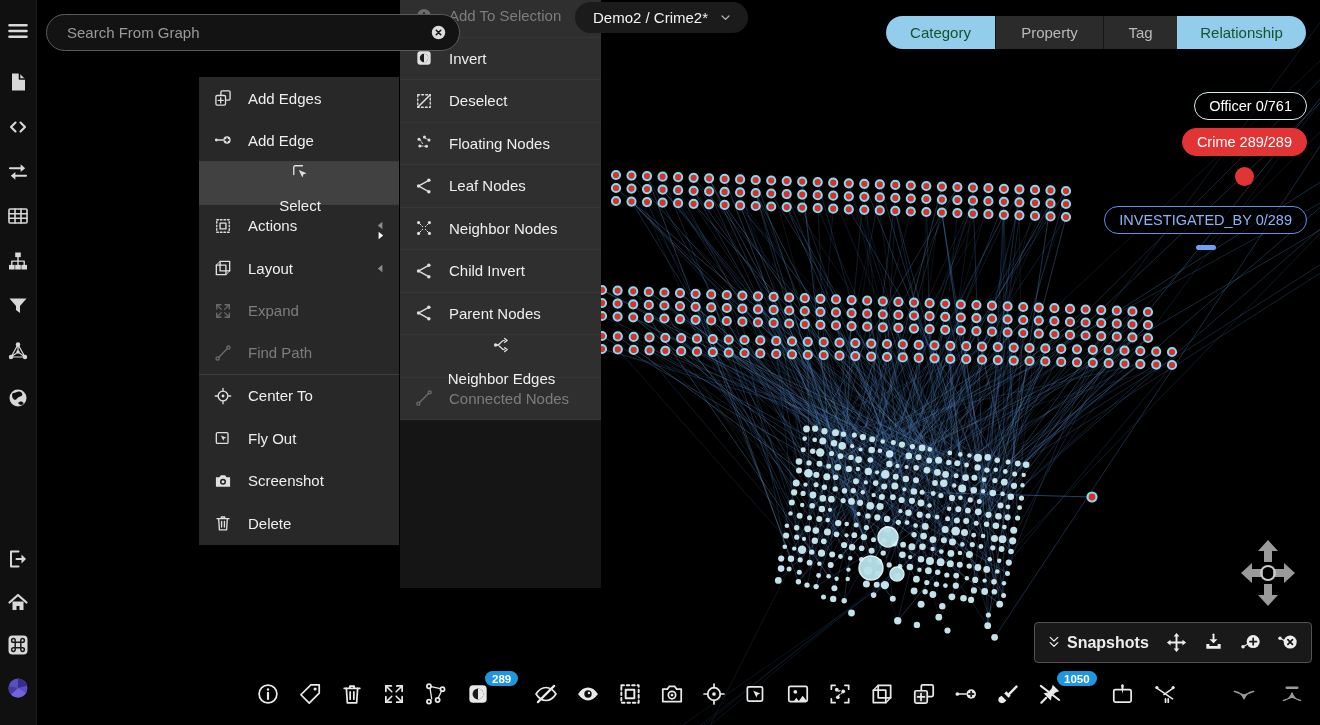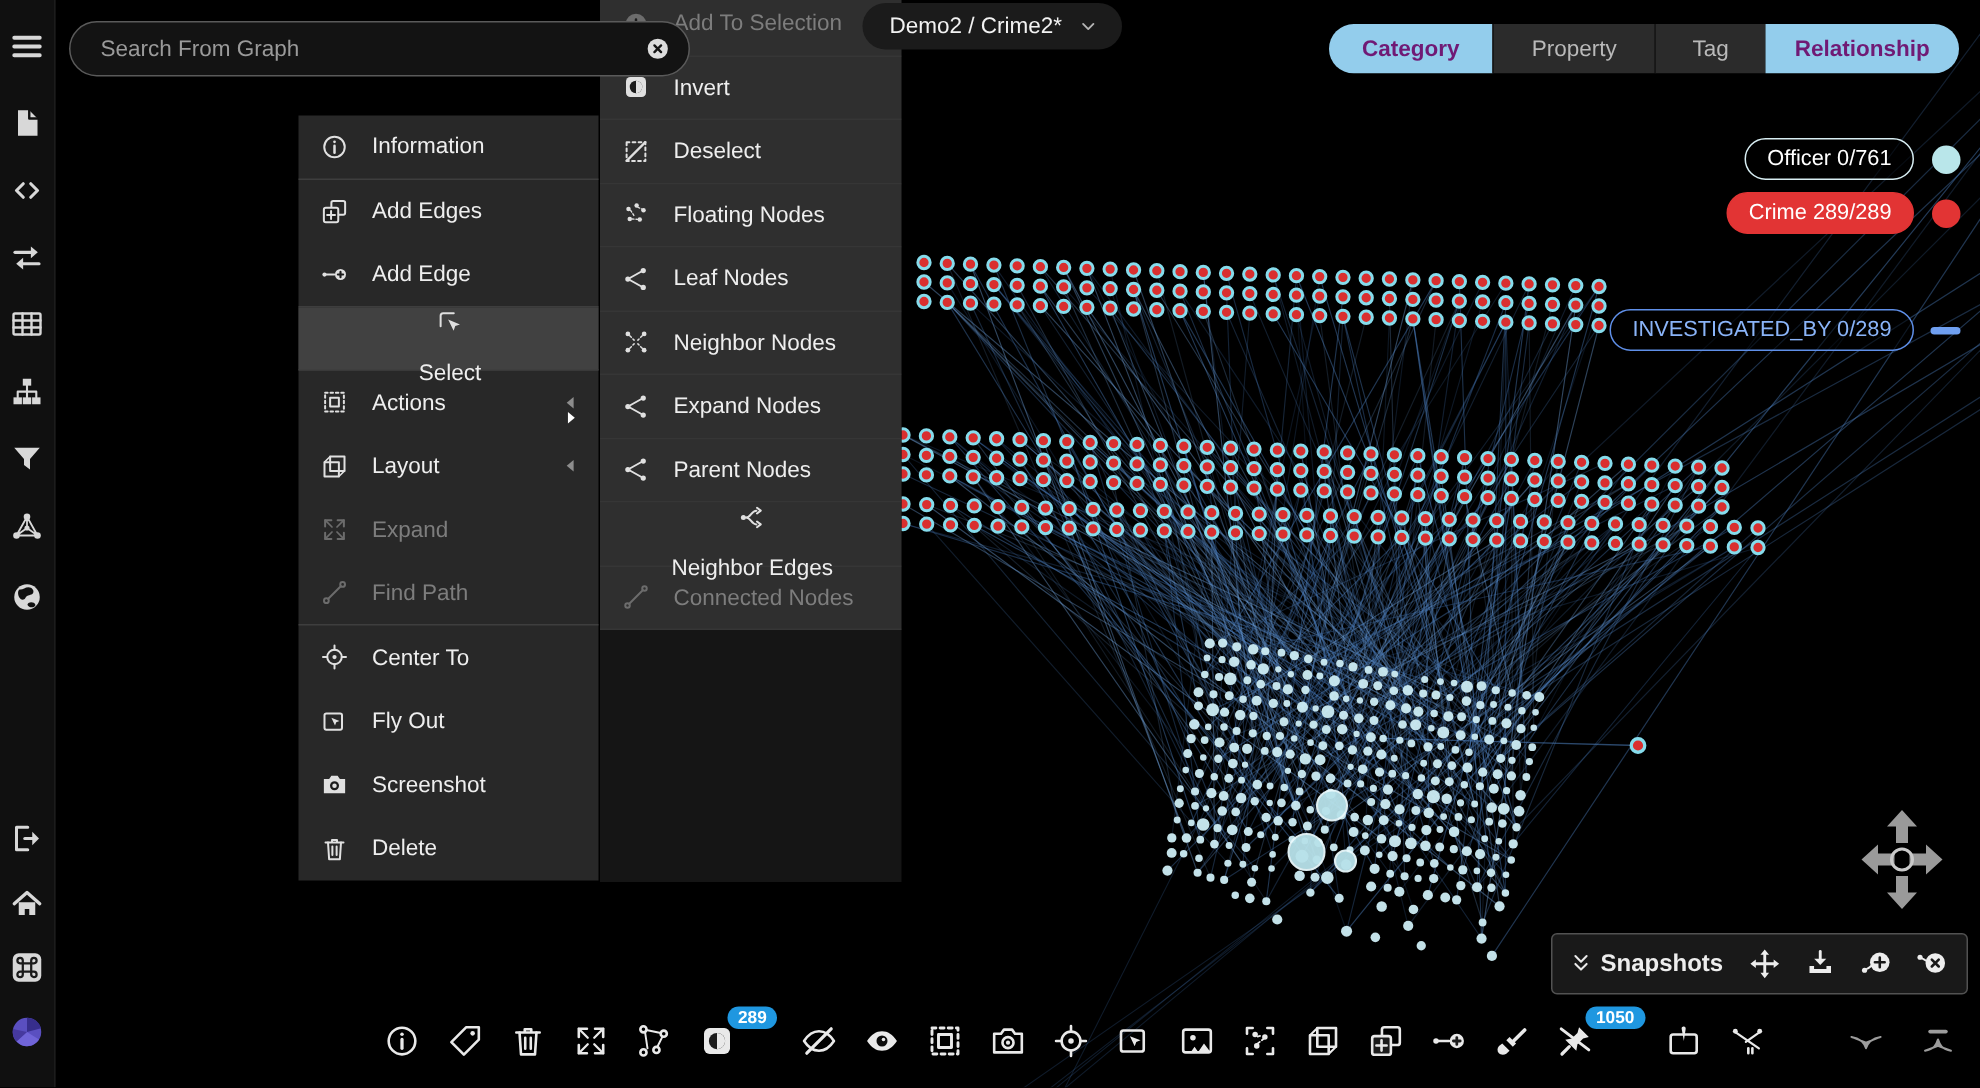--- a/index.html
+++ b/index.html
@@ -17,25 +17,25 @@
   #searchbar input::placeholder{color:#9a9a9a;}
   .clear-btn{width:19px;height:19px;color:#dcdcdc;flex:none;cursor:pointer;}
 
   
   #workspace{position:absolute;left:575px;top:2px;height:31px;border-radius:16px;background:#1b1b1b;display:flex;align-items:center;gap:10px;padding:0 15px 0 18px;z-index:7;color:#f2f2f2;font-size:15px;cursor:pointer;}
   #workspace .chev{width:15px;height:15px;color:#b5b5b5;}
 
   
   #tabs{position:absolute;left:886px;top:16px;height:33px;border-radius:17px;overflow:hidden;display:flex;z-index:5;font-size:15px;}
   .tab{display:flex;align-items:center;justify-content:center;height:100%;cursor:pointer;box-sizing:border-box;}
-  .tab.on{background:#93cdec;color:#701a75;font-weight:700;}
+  .tab.on{background:#93cdec;color:#14532d;font-weight:400;}
   .tab.off{background:#2b2b2b;color:#b9b9b9;border-left:1px solid #171717;}
 
   
-  .legend-row{position:absolute;right:13px;display:flex;align-items:center;gap:11px;z-index:5;}
+  .legend-row{position:absolute;right:13px;display:flex;align-items:center;gap:11px;z-index:5;flex-direction:column;}
   .pill{border-radius:14px;padding:3px 14px;font-size:14.5px;white-space:nowrap;line-height:20px;}
   .pill.outline{border:1.5px solid #d7edf2;color:#fff;background:rgba(0,0,0,.55);}
   .pill.filled{border:1.5px solid #e23434;background:#e23434;color:#fff;}
   .pill.outline-blue{border:1.5px solid #5f8fe8;color:#8ab4f8;background:rgba(0,0,0,.55);}
   .swatch{width:20px;display:flex;align-items:center;justify-content:center;}
   .swatch .dot{width:19px;height:19px;border-radius:50%;}
   .swatch .dash{width:20px;height:5px;border-radius:2.5px;}
 
   
   #menu{position:absolute;left:199px;top:77px;width:200px;z-index:8;background:#282828;}
@@ -1185,30 +1185,20 @@
       </div>
       <div class="legend-row" style="top: 206px;">
         <span class="pill outline-blue">INVESTIGATED_BY 0/289</span>
         <span class="swatch">
           <span class="dash" style="background: rgb(111, 159, 240);"></span>
         </span>
       </div>
     </div>
 
   <div id="menu">
-      <div class="m-item divider">
-        <span class="icon mi">
-          <svg viewBox="0 0 24 24" fill="none" stroke="currentColor" stroke-width="1.6" stroke-linecap="round" stroke-linejoin="round">
-            <circle cx="12" cy="12" r="8.2"></circle>
-            <path d="M12 11v5.5" stroke-width="2"></path>
-            <circle cx="12" cy="7.8" r="1.1" fill="currentColor" stroke="none"></circle>
-          </svg>
-        </span>
-        <span>Information</span>
-      </div>
       <div class="m-item">
         <span class="icon mi">
           <svg viewBox="0 0 24 24" fill="none" stroke="currentColor" stroke-width="1.6" stroke-linecap="round" stroke-linejoin="round">
             <rect x="9.5" y="3.5" width="11" height="11" rx="1.5"></rect>
             <rect x="3.5" y="9" width="11.5" height="11.5" rx="1.5" fill="#1c1c1c"></rect>
             <path d="M9.25 11.6v6.3M6.1 14.75h6.3"></path>
           </svg>
         </span>
         <span>Add Edges</span>
       </div>
@@ -1393,21 +1383,21 @@
         </div>
         <div class="m-item">
           <span class="icon mi">
             <svg viewBox="0 0 24 24" fill="none" stroke="currentColor" stroke-width="1.6" stroke-linecap="round" stroke-linejoin="round">
               <path d="M7.4 11L16 6.2M7.4 13l8.6 4.8"></path>
               <circle cx="5.5" cy="12" r="2.1" fill="currentColor" stroke="none"></circle>
               <circle cx="17.8" cy="5.2" r="2.1" fill="currentColor" stroke="none"></circle>
               <circle cx="17.8" cy="18.8" r="2.1" fill="currentColor" stroke="none"></circle>
             </svg>
           </span>
-          <span>Expand Nodes</span>
+          <span>Child Invert</span>
         </div>
         <div class="m-item">
           <span class="icon mi">
             <svg viewBox="0 0 24 24" fill="none" stroke="currentColor" stroke-width="1.6" stroke-linecap="round" stroke-linejoin="round">
               <path d="M7.4 11L16 6.2M7.4 13l8.6 4.8"></path>
               <circle cx="5.5" cy="12" r="2.1" fill="currentColor" stroke="none"></circle>
               <circle cx="17.8" cy="5.2" r="2.1" fill="currentColor" stroke="none"></circle>
               <circle cx="17.8" cy="18.8" r="2.1" fill="currentColor" stroke="none"></circle>
             </svg>
           </span>

